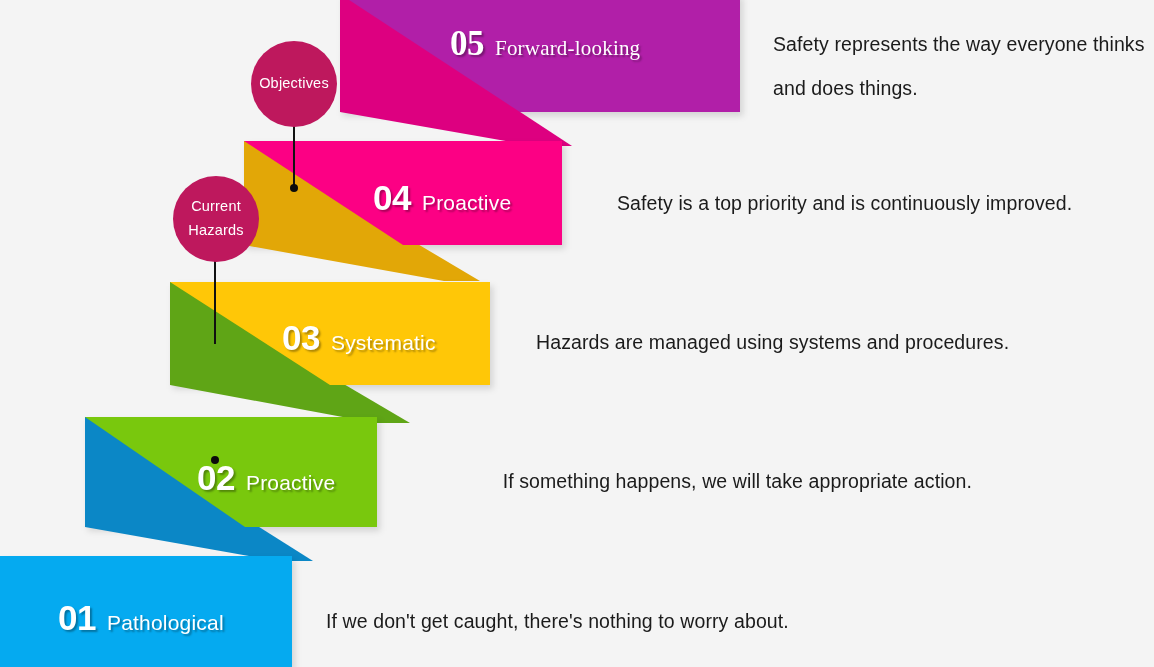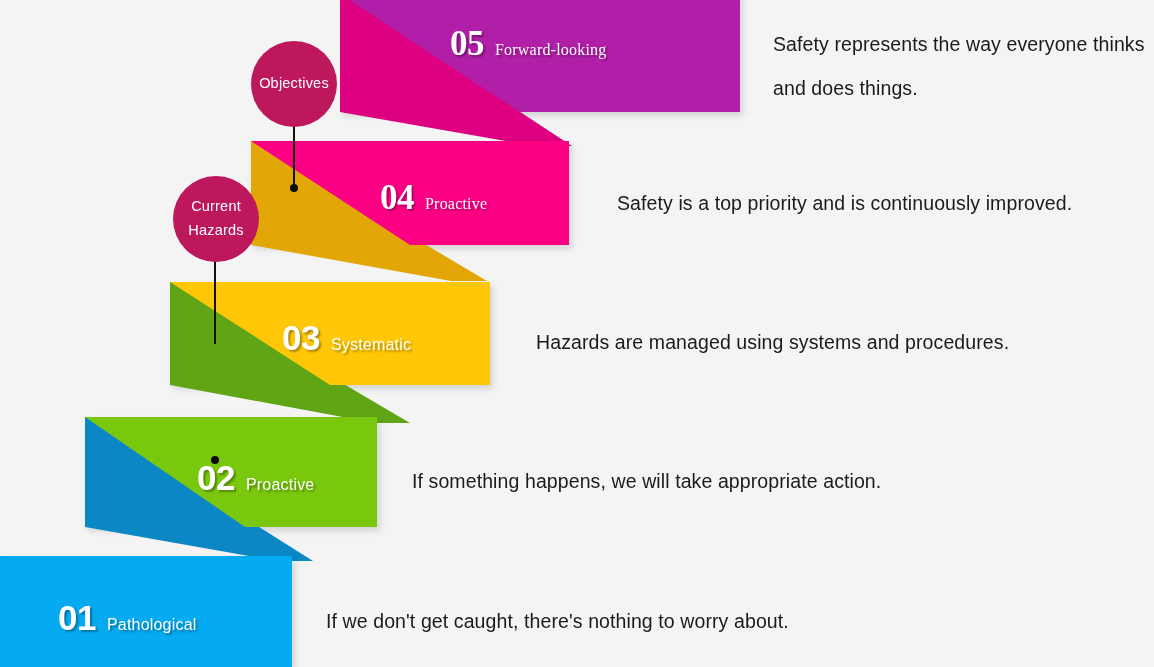--- a/index.html
+++ b/index.html
@@ -55,21 +55,21 @@
     white-space: nowrap;
     color: #ffffff;
     text-shadow: 2px 2px 2px rgba(0,0,0,0.32);
   }
   .step-num {
     font-size: 35px;
     font-weight: bold;
     letter-spacing: -0.5px;
   }
   .step-name {
-    font-size: 16px;
+    font-size: 21px;
     font-weight: 400;
     margin-left: 11px;
     letter-spacing: 0.2px;
   }
 
   
   .desc {
     position: absolute;
     color: #1b1b1b;
     font-size: 19.5px;
@@ -125,21 +125,21 @@
       <svg width="400" height="118" viewBox="0 0 400 118">
         <polygon points="0,0 180,118 0,118" fill="#DD0080"></polygon>
       </svg>
     </div>
     <div class="step-label" style="left:110px; top:30px;font-family:Liberation Serif, serif;">
       <span class="step-num">05</span>
       <span class="step-name">Forward-looking</span>
     </div>
   </div>
 
-  <div class="step" style="left:251px; top:141px; width:318px; height:250px;font-family:Liberation Serif, serif;">
+  <div class="step" style="left:244px; top:141px; width:318px; height:250px;">
     <div class="slab-shadow" style="width:318px; height:104px;"></div>
     <div class="ribbon">
       <svg width="330" height="250" viewBox="0 0 330 250">
         <polygon points="0,0 236,140 200,140 0,104" fill="#E2A707"></polygon>
       </svg>
     </div>
     <div class="slab" style="width:318px; height:104px; background:#FC0084;"></div>
     <div class="ribbon">
       <svg width="318" height="104" viewBox="0 0 318 104">
         <polygon points="0,0 159,104 0,104" fill="#E2A707"></polygon>
@@ -197,21 +197,21 @@
       <span class="step-name">Pathological</span>
     </div>
   </div>
 
   <div class="desc" style="left:773px; top:22px; width:392px;">Safety represents the way everyone thinks and does things.</div>
 
   <div class="desc" style="left:617px; top:181px; width:540px;">Safety is a top priority and is continuously improved.</div>
 
   <div class="desc" style="left:536px; top:320px; width:560px;">Hazards are managed using systems and procedures.</div>
 
-  <div class="desc" style="left:412px; top:459px; width:560px;">If something happens, we will take appropriate action.</div>
+  <div class="desc" style="left:412px; top:459px; width:560px;text-align:right;">If something happens, we will take appropriate action.</div>
 
   <div class="desc" style="left:326px; top:599px; width:560px;">If we don't get caught, there's nothing to worry about.</div>
 
   <div class="callout" style="left:251px; top:41px;">
     <div class="stem" style="left:42px; top:60px; height:90px;"></div>
     <div class="stem-dot" style="left:39px; top:143px;"></div>
     <div class="bubble" style="left:0px; top:0px; width:86px; height:86px;">
       <span>Objectives</span>
     </div>
   </div>

